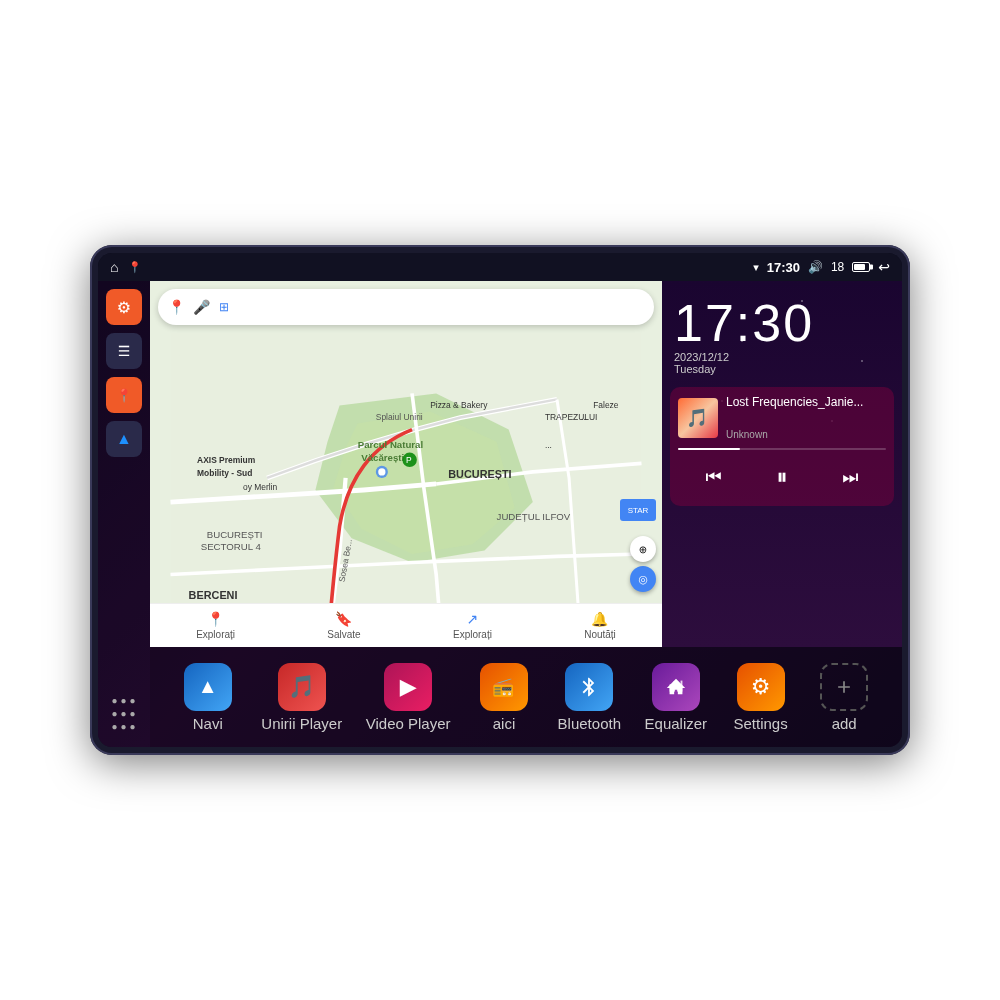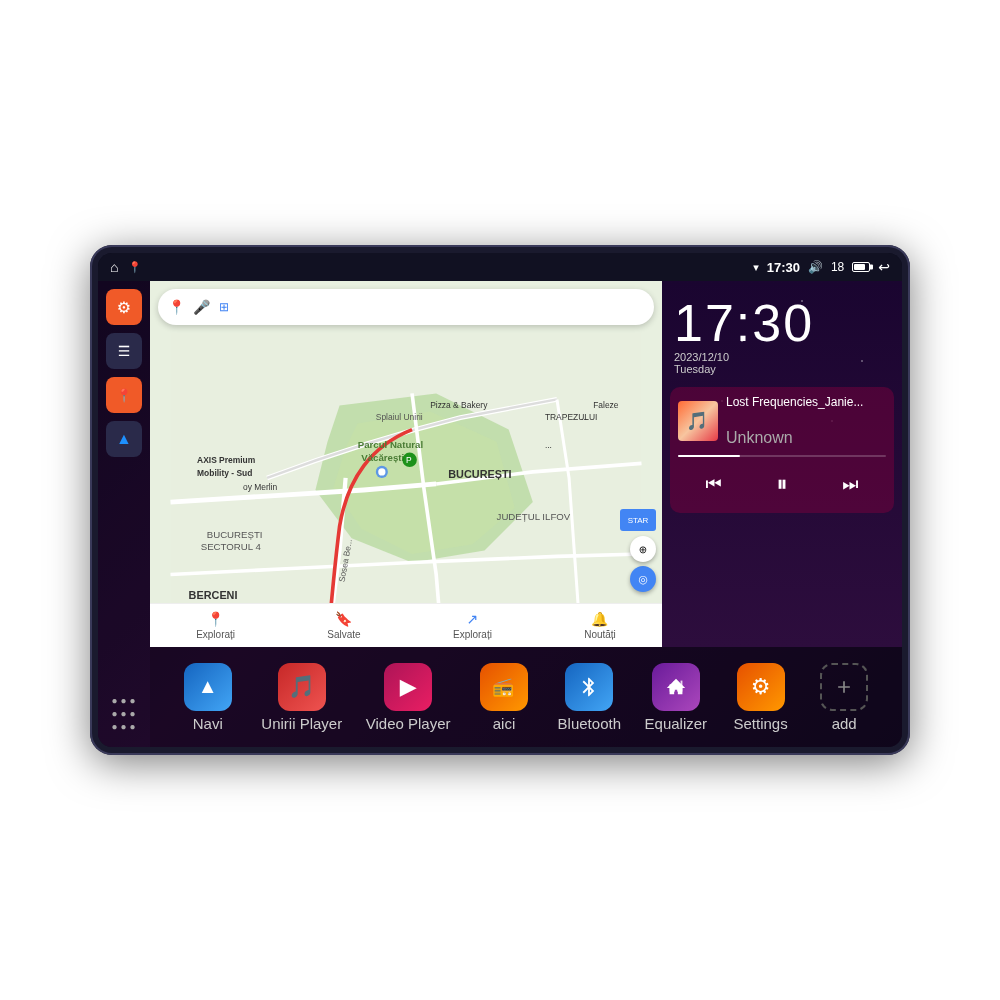--- a/index.html
+++ b/index.html
@@ -245,21 +245,21 @@
       flex-shrink: 0;
       overflow: hidden;
       display: flex;
       align-items: center;
       justify-content: center;
       font-size: 18px;
     }
 
     .track-details { flex: 1; overflow: hidden; }
     .track-name { font-size: 12px; color: #fff; white-space: nowrap; overflow: hidden; text-overflow: ellipsis; }
-    .track-artist { font-size: 16px; color: #aaa; margin-top: 20px; }
+    .track-artist { font-size: 10px; color: #aaa; margin-top: 20px; }
 
     .music-progress {
       height: 2px;
       background: rgba(255,255,255,0.2);
       border-radius: 1px;
       margin: 6px 0;
     }
 
     .music-progress-fill {
       height: 100%;
@@ -519,21 +519,21 @@
               </svg>
             </div>
 
             <div class="map-nav-btn" style="position:absolute;right:6px;bottom:55px;width:26px;height:26px;background:#4285F4;border-radius:50%;display:flex;align-items:center;justify-content:center;font-size:11px;color:white;cursor:pointer;">
               ◎
             </div>
             <div class="map-fab" style="position:absolute;right:6px;bottom:85px;width:26px;height:26px;background:#fff;border-radius:50%;display:flex;align-items:center;justify-content:center;font-size:10px;box-shadow:0 2px 4px rgba(0,0,0,0.3);cursor:pointer;">
               ⊕
             </div>
 
-            <div style="position:absolute;right:6px;bottom:116px;width:36px;height:22px;background:#4285F4;border-radius:3px;display:flex;align-items:center;justify-content:center;font-size:8px;color:white;cursor:pointer;">
+            <div style="position:absolute;right:6px;bottom:126px;width:36px;height:22px;background:#4285F4;border-radius:3px;display:flex;align-items:center;justify-content:center;font-size:8px;color:white;cursor:pointer;">
               STAR
             </div>
 
             <div class="map-bottom-bar">
               <div class="map-bottom-item">
                 <span class="icon">📍</span>
                 <span>Explorați</span>
               </div>
               <div class="map-bottom-item">
                 <span class="icon">🔖</span>
@@ -549,21 +549,21 @@
               </div>
             </div>
           </div>
 
           <div class="right-panel">
             <div class="stars-bg"></div>
 
             <div class="time-section">
               <div class="time-display">17:30</div>
               <div class="date-display">
-                <span>2023/12/10</span><br>
+                <span>2023/12/12</span><br>
                 <span>Tuesday</span>
               </div>
             </div>
 
             <div class="music-section">
               <div class="music-track-info">
                 <div class="album-art">
                   🎵
                 </div>
                 <div class="track-details">

